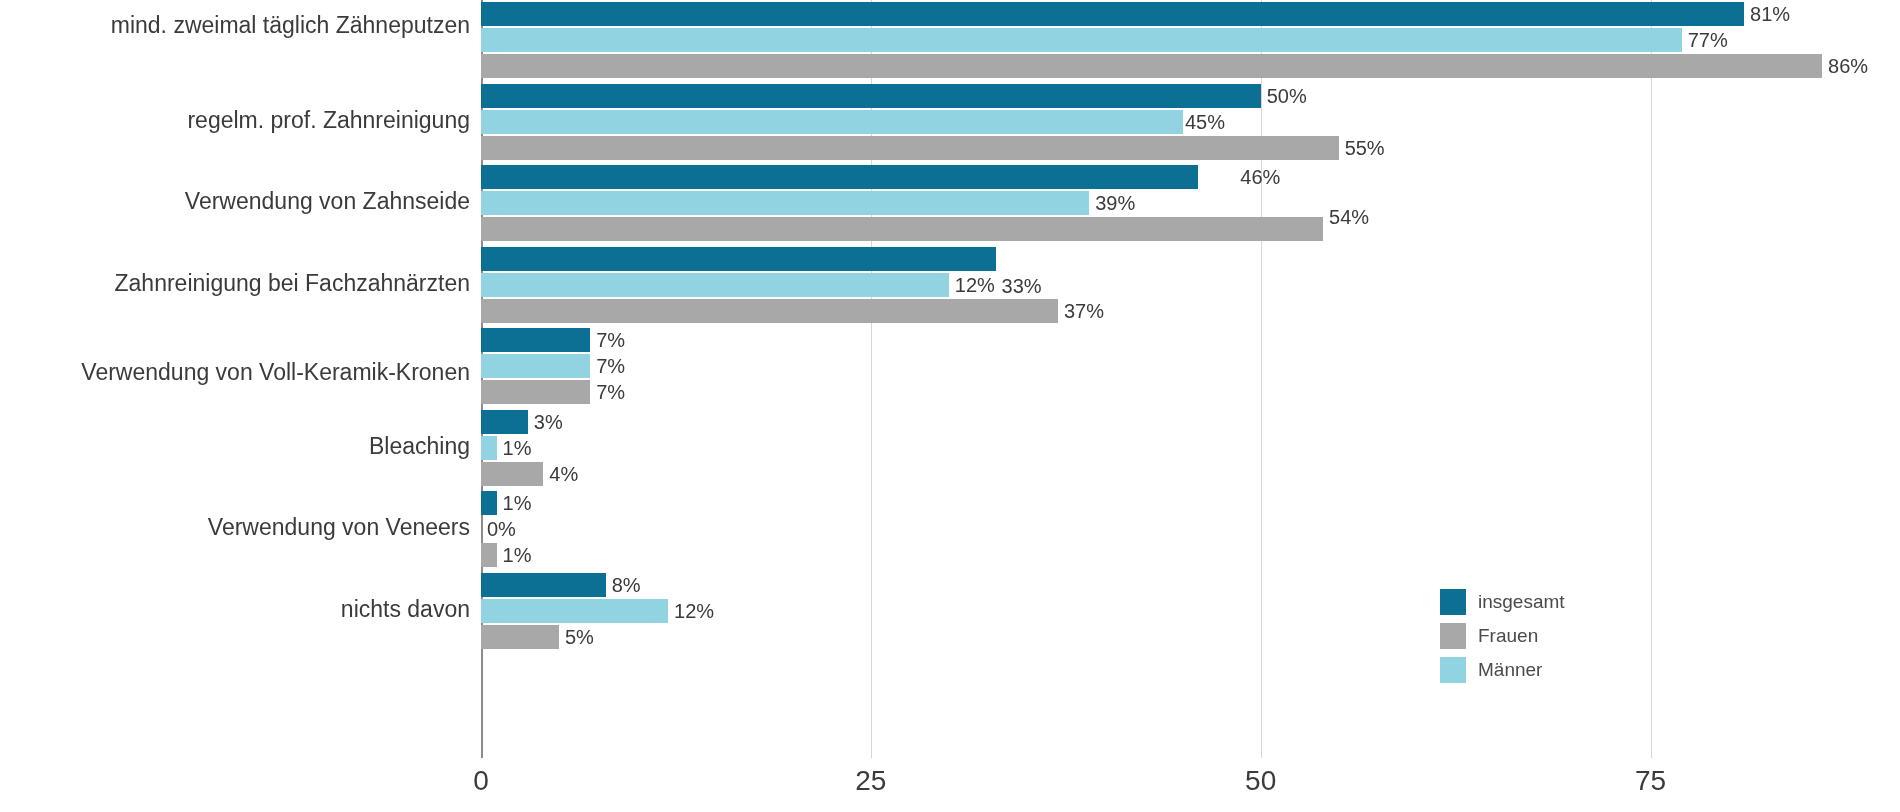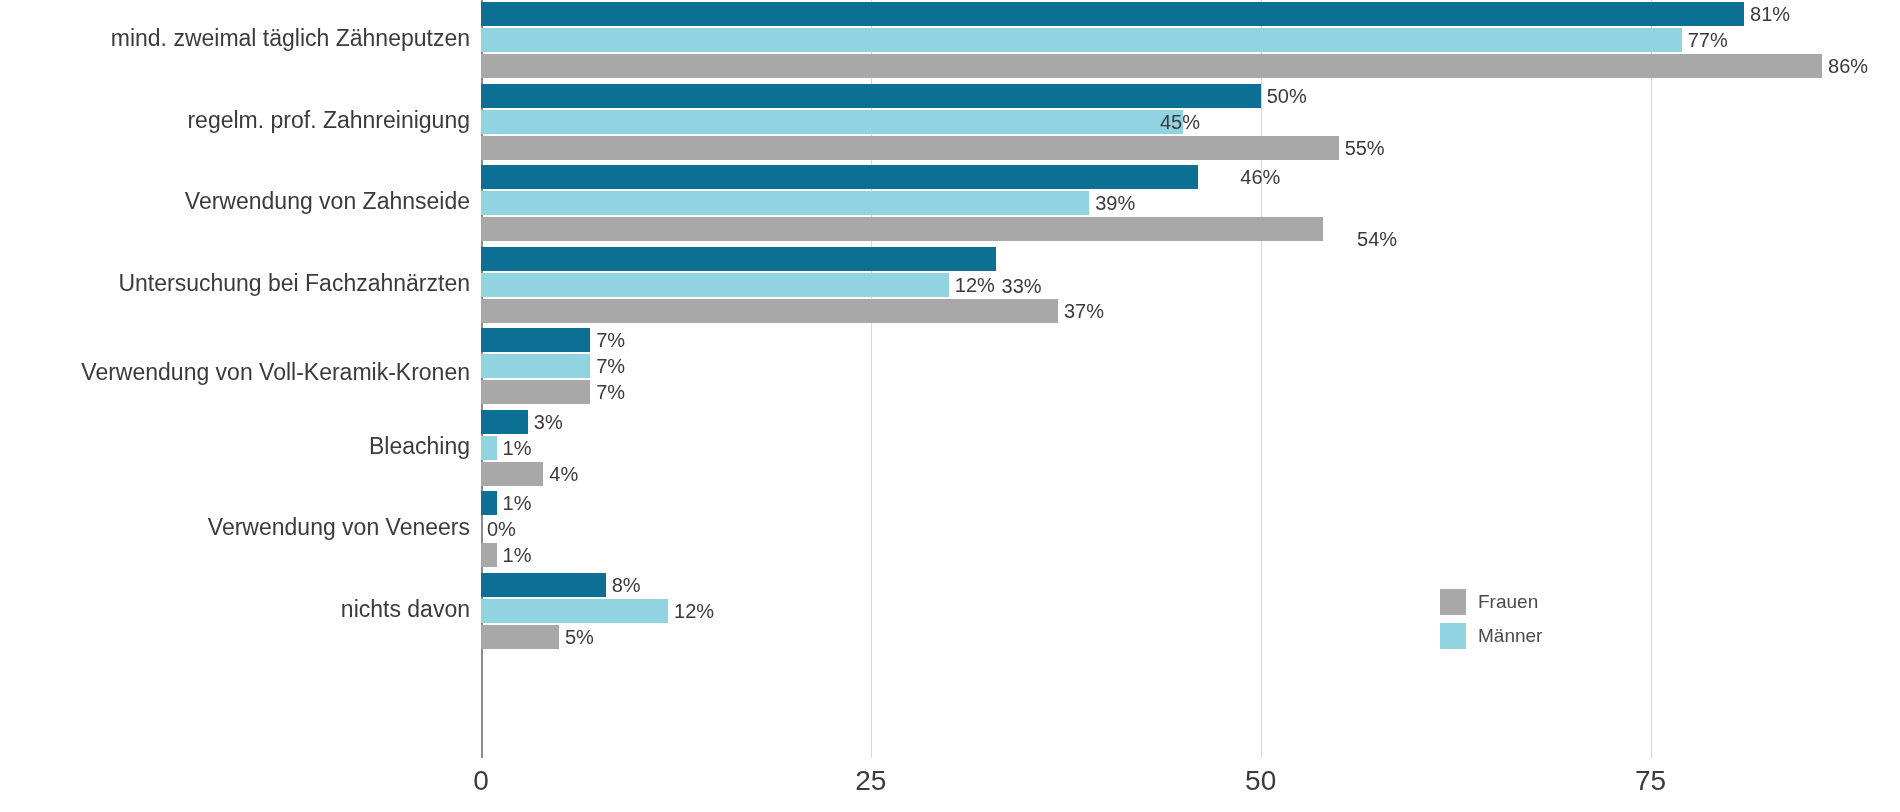--- a/index.html
+++ b/index.html
@@ -133,31 +133,31 @@
         <div class="bar-label" style="top: 0px; left: 1269.07px;">81%</div>
         <div class="bar s1" style="top: 26px; width: 1200.69px; background: rgb(146, 211, 226);"></div>
         <div class="bar-label" style="top: 26px; left: 1206.69px;">77%</div>
         <div class="bar s2" style="top: 52px; width: 1341.03px; background: rgb(168, 168, 168);"></div>
         <div class="bar-label" style="top: 52px; left: 1347.03px;">86%</div>
       </div>
       <div class="cat-row" style="top: 83.5px; height: 76px; text-align: center;">
         <div class="bar s0" style="top: 0px; width: 779.67px; background: rgb(11, 112, 147);"></div>
         <div class="bar-label" style="top: 0px; left: 785.67px;">50%</div>
         <div class="bar s1" style="top: 26px; width: 701.703px; background: rgb(146, 211, 226);"></div>
-        <div class="bar-label" style="top: 26px; left: 679px;">45%</div>
+        <div class="bar-label" style="top: 26px; left: 704px;">45%</div>
         <div class="bar s2" style="top: 52px; width: 857.637px; background: rgb(168, 168, 168);"></div>
         <div class="bar-label" style="top: 52px; left: 863.637px;">55%</div>
       </div>
       <div class="cat-row" style="top: 165px; height: 76px;">
         <div class="bar s0" style="top: 0px; width: 717.297px; background: rgb(11, 112, 147);"></div>
         <div class="bar-label" style="top: 0px; left: 723.297px; margin-left: 36px;">46%</div>
         <div class="bar s1" style="top: 26px; width: 608.143px; background: rgb(146, 211, 226);"></div>
         <div class="bar-label" style="top: 26px; left: 614.143px;">39%</div>
         <div class="bar s2" style="top: 52px; width: 842.044px; background: rgb(168, 168, 168);"></div>
-        <div class="bar-label" style="top: 62px; left: 848.044px; margin-left: 28px;">54%</div>
+        <div class="bar-label" style="top: 40px; left: 848.044px;">54%</div>
       </div>
       <div class="cat-row" style="top: 246.5px; height: 76px;">
         <div class="bar s0" style="top: 0px; width: 514.582px; background: rgb(11, 112, 147);"></div>
         <div class="bar-label" style="top: 0px; left: 520.582px; margin-top: 27px;">33%</div>
         <div class="bar s1" style="top: 26px; width: 467.802px; background: rgb(146, 211, 226);"></div>
         <div class="bar-label" style="top: 26px; left: 473.802px;">12%</div>
         <div class="bar s2" style="top: 52px; width: 576.956px; background: rgb(168, 168, 168);"></div>
         <div class="bar-label" style="top: 52px; left: 582.956px;">37%</div>
       </div>
       <div class="cat-row" style="top: 328px; height: 76px;">
@@ -187,39 +187,43 @@
         <div class="bar s0" style="top: 0px; width: 124.747px; background: rgb(11, 112, 147);"></div>
         <div class="bar-label" style="top: 0px; left: 130.747px;">8%</div>
         <div class="bar s1" style="top: 26px; width: 187.121px; background: rgb(146, 211, 226);"></div>
         <div class="bar-label" style="top: 26px; left: 193.121px;">12%</div>
         <div class="bar s2" style="top: 52px; width: 77.967px; background: rgb(168, 168, 168);"></div>
         <div class="bar-label" style="top: 52px; left: 83.967px;">5%</div>
       </div>
     </div>
 
   <div id="cat-labels">
-      <div class="cat-label" style="top: 25px;">mind. zweimal täglich Zähneputzen</div>
+      <div class="cat-label" style="top: 12px;">mind. zweimal täglich Zähneputzen</div>
       <div class="cat-label" style="top: 106.5px;">regelm. prof. Zahnreinigung</div>
       <div class="cat-label" style="top: 188px;">Verwendung von Zahnseide</div>
-      <div class="cat-label" style="top: 269.5px;">Untersuchung bei Fachzahnärzten</div>
+      <div class="cat-label" style="top: 269.5px;">Zahnreinigung bei Fachzahnärzten</div>
       <div class="cat-label" style="top: 351px; margin-top: 8px;">Verwendung von Voll-Keramik-Kronen</div>
       <div class="cat-label" style="top: 432.5px;">Bleaching</div>
       <div class="cat-label" style="top: 514px;">Verwendung von Veneers</div>
       <div class="cat-label" style="top: 595.5px;">nichts davon</div>
     </div>
 
   <div id="tick-labels">
       <div class="tick-label" style="left: 481px;">0</div>
       <div class="tick-label" style="left: 870.835px;">25</div>
       <div class="tick-label" style="left: 1260.67px;">50</div>
       <div class="tick-label" style="left: 1650.51px;">75</div>
     </div>
 
   <div id="legend">
       <div class="legend-row">
+        <span class="legend-swatch" style="background: rgb(11, 112, 147);"></span>
+        <span class="legend-text">insgesamt</span>
+      </div>
+      <div class="legend-row">
         <span class="legend-swatch" style="background: rgb(168, 168, 168);"></span>
         <span class="legend-text">Frauen</span>
       </div>
       <div class="legend-row">
         <span class="legend-swatch" style="background: rgb(146, 211, 226);"></span>
         <span class="legend-text">Männer</span>
       </div>
     </div>
 
 </div>

